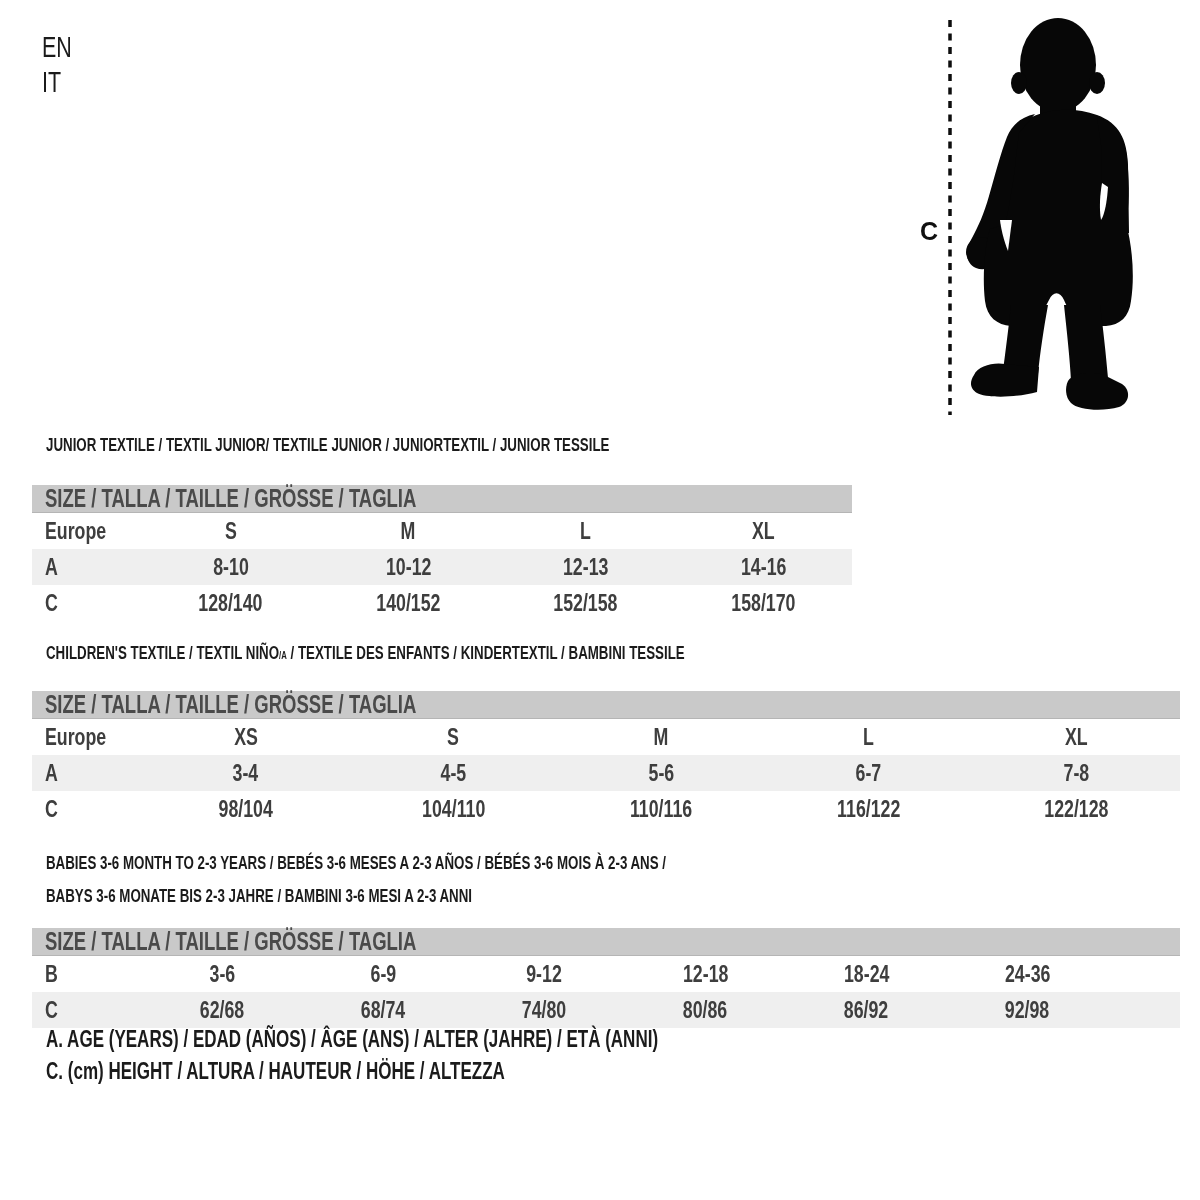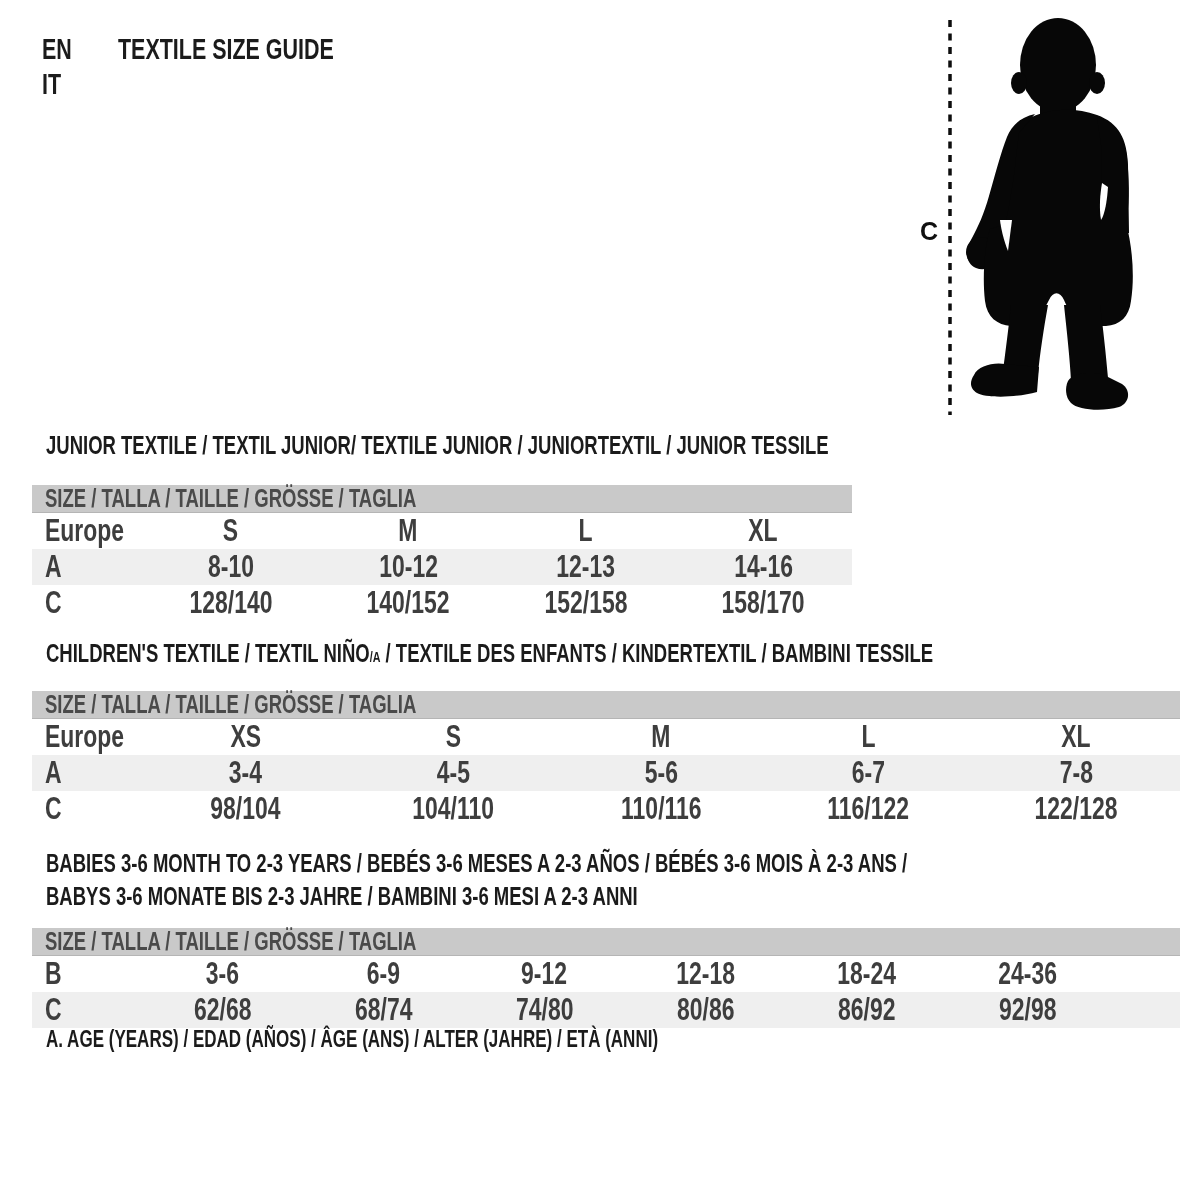--- a/index.html
+++ b/index.html
@@ -11,65 +11,64 @@
   }
   .page { position:relative; width:1200px; height:1200px; background:#fff; overflow:hidden; }
 
   
   .cx,.cxc { display:inline-block; white-space:nowrap; transform:scaleX(0.74); }
   .cx  { transform-origin:0 50%; }
   .cxc { transform-origin:50% 50%; }
 
   
   .lang { position:absolute; left:42px; top:31px; color:#1b1b1b; }
-  .lang-row { display:flex; height:35px; align-items:flex-end; font-weight:700; font-size:29px; }
+  .lang-row { display:flex; height:35px; align-items:flex-start; font-weight:400; font-size:29px; }
   .lang-code { width:76px; }
 
   
   .figure-svg { position:absolute; left:915px; top:15px; }
   .c-label { position:absolute; left:917px; top:217px; width:24px; text-align:center;
              font-size:25px; font-weight:700; color:#101010; }
 
   
-  .heading { position:absolute; left:46px; font-size:25px; font-weight:700;
+  .heading { position:absolute; left:46px; font-size:18px; font-weight:700;
              color:#1b1b1b; line-height:33px; }
   #junior-heading   { top:429px; }
   #children-heading { top:637px; }
   #babies-heading   { top:847px; }
   .subscr { font-size:0.58em; }
 
   
   .tbl { position:absolute; left:32px; }
   #junior-table   { top:485px; width:820px; }
   #children-table { top:691px; width:1148px; }
   #babies-table   { top:928px; width:1148px; }
   .band { height:28px; background:#c9c9c9; border-bottom:1px solid #b5b5b5;
           display:flex; align-items:center; padding-left:13px;
           font-size:25px; font-weight:700; color:#4a4a4a; }
   table { width:100%; border-collapse:collapse; table-layout:fixed; }
-  td { height:36px; text-align:center; font-size:31px; font-weight:700;
+  td { height:36px; text-align:center; font-size:24px; font-weight:700;
        color:#3e3e3e; vertical-align:middle; padding:0; }
   td.lft { text-align:left; padding-left:13px; }
   tr.alt { background:#efefef; }
   col.c0 { width:110px; }
   col.cb { width:161px; }
 
   
   .legend { position:absolute; left:46px; top:1023px; color:#1b1b1b;
             font-size:23px; font-weight:700; line-height:32px; }
 </style>
 </head>
 <body>
 
 <div class="page">
 
   <div class="lang">
     <div class="lang-row">
       <span class="lang-code"><span class="cx">EN</span></span>
-      <span><span class="cx">TEXTILE SIZE GUIDE</span></span>
     </div>
     <div class="lang-row">
       <span class="lang-code"><span class="cx">IT</span></span>
     </div>
   </div>
 
   <svg class="figure-svg" width="230" height="405" viewBox="0 0 230 405" xmlns="http://www.w3.org/2000/svg">
     <g>
       <line x1="35" y1="5" x2="35" y2="400" stroke="#0d0d0d" stroke-width="3.5" stroke-dasharray="7 6.5"></line>
     </g>
@@ -218,15 +217,16 @@
           <td><span class="cxc">86/92</span></td>
           <td><span class="cxc">92/98</span></td>
           <td></td>
         </tr>
       </tbody>
     </table>
   </div>
 
   <div class="legend">
     <div><span class="cx">A. AGE (YEARS) / EDAD (AÑOS) / ÂGE (ANS) / ALTER (JAHRE) / ETÀ (ANNI)</span></div>
+    <div><span class="cx">C. (cm) HEIGHT / ALTURA / HAUTEUR / HÖHE / ALTEZZA</span></div>
   </div>
 
 </div>
 
 </body></html>

